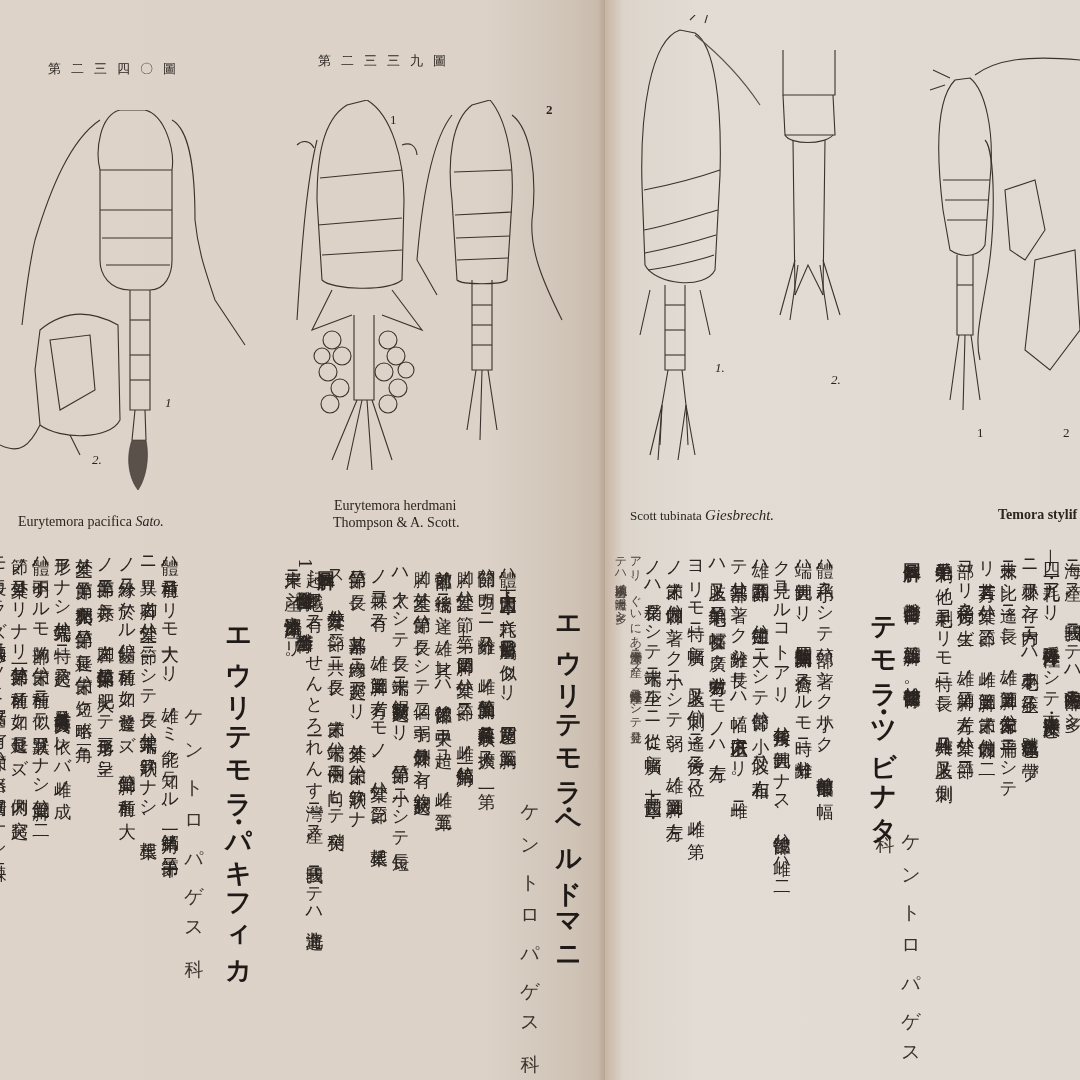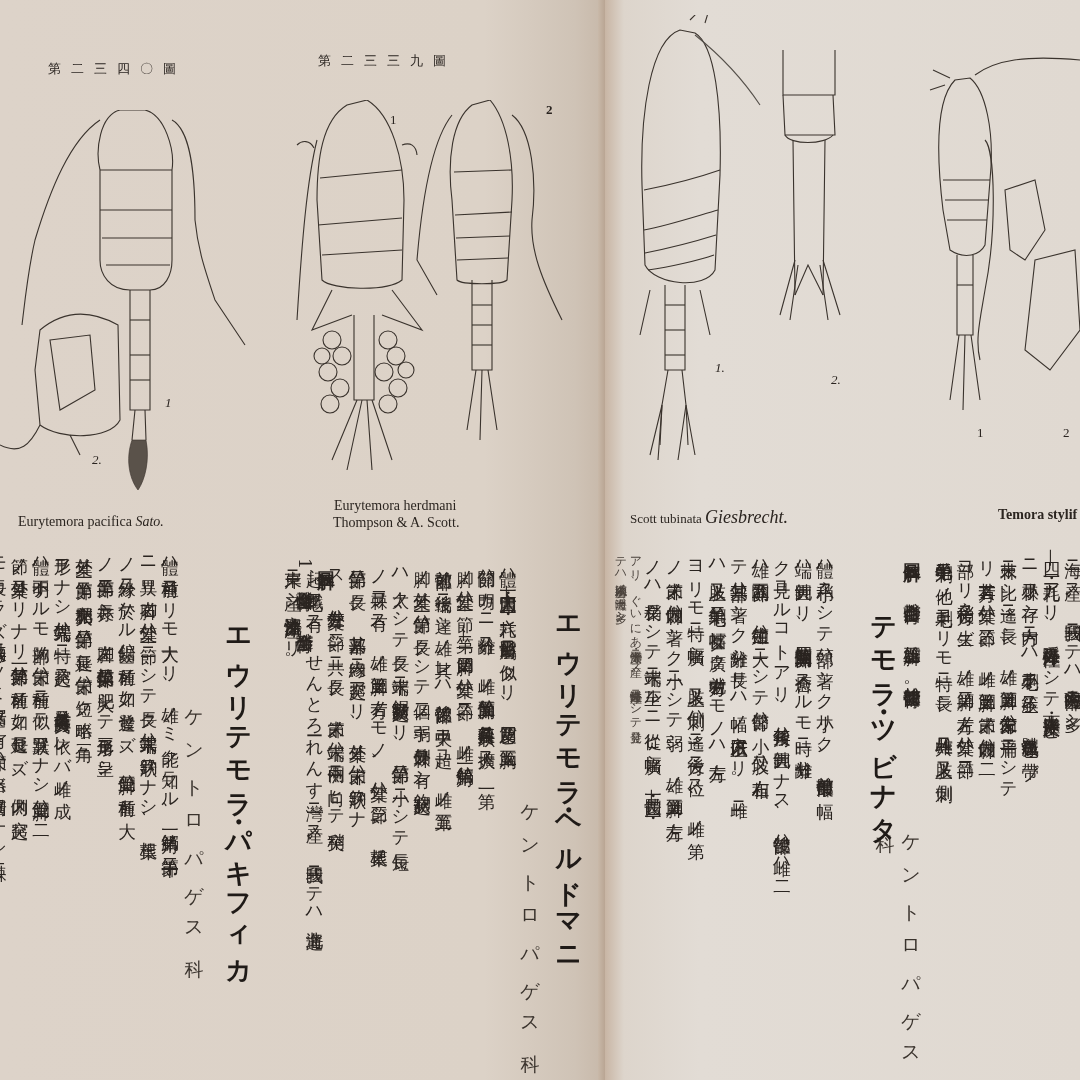--- a/index.html
+++ b/index.html
@@ -172,21 +172,21 @@
     <path d="M50 45 C70 30 100 25 155 30"></path>
     <path d="M60 110 C70 120 72 200 60 260 C55 290 50 310 55 330"></path>
     <path d="M80 160 L110 150 L120 200 L100 230 L85 220 Z"></path>
     <path d="M110 230 L150 220 L155 300 L125 340 L100 320 Z"></path>
     <path d="M5 60 L20 55 M8 40 L25 48"></path>
   </svg>
   <div class="fig-num" style="left:372px;top:425px;">1</div>
   <div class="fig-num" style="left:458px;top:425px;">2</div>
 
   <div class="caption" style="left:25px;top:507px;font-size:13px;">
-    <span>Scott tubinata</span> <i style="font-size:18px;">Giesbrecht.</i>
+    <span>Scott tubinata</span> <i style="font-size:15px;">Giesbrecht.</i>
   </div>
   <div class="caption" style="left:393px;top:507px;font-size:14px;font-weight:bold;">Temora stylif</div>
 
   <div class="col" style="left:8px;top:548px;font-size:12px;line-height:15px;height:300px;color:#4a423c;">
     <span>アリ、ぐいにあ灣・太平洋等ニ産ス、暖海産外洋性ニシテ發見</span><br>
     <span>テハ房總以南ノ暖海ニ多シ。</span>
   </div>
 
   <div class="col body-text" style="left:30px;top:548px;height:530px;width:200px;">
     <span>體ハ稍々小ニシテ頭部ハ著シク小サク、前體部中最モ幅</span><br>

